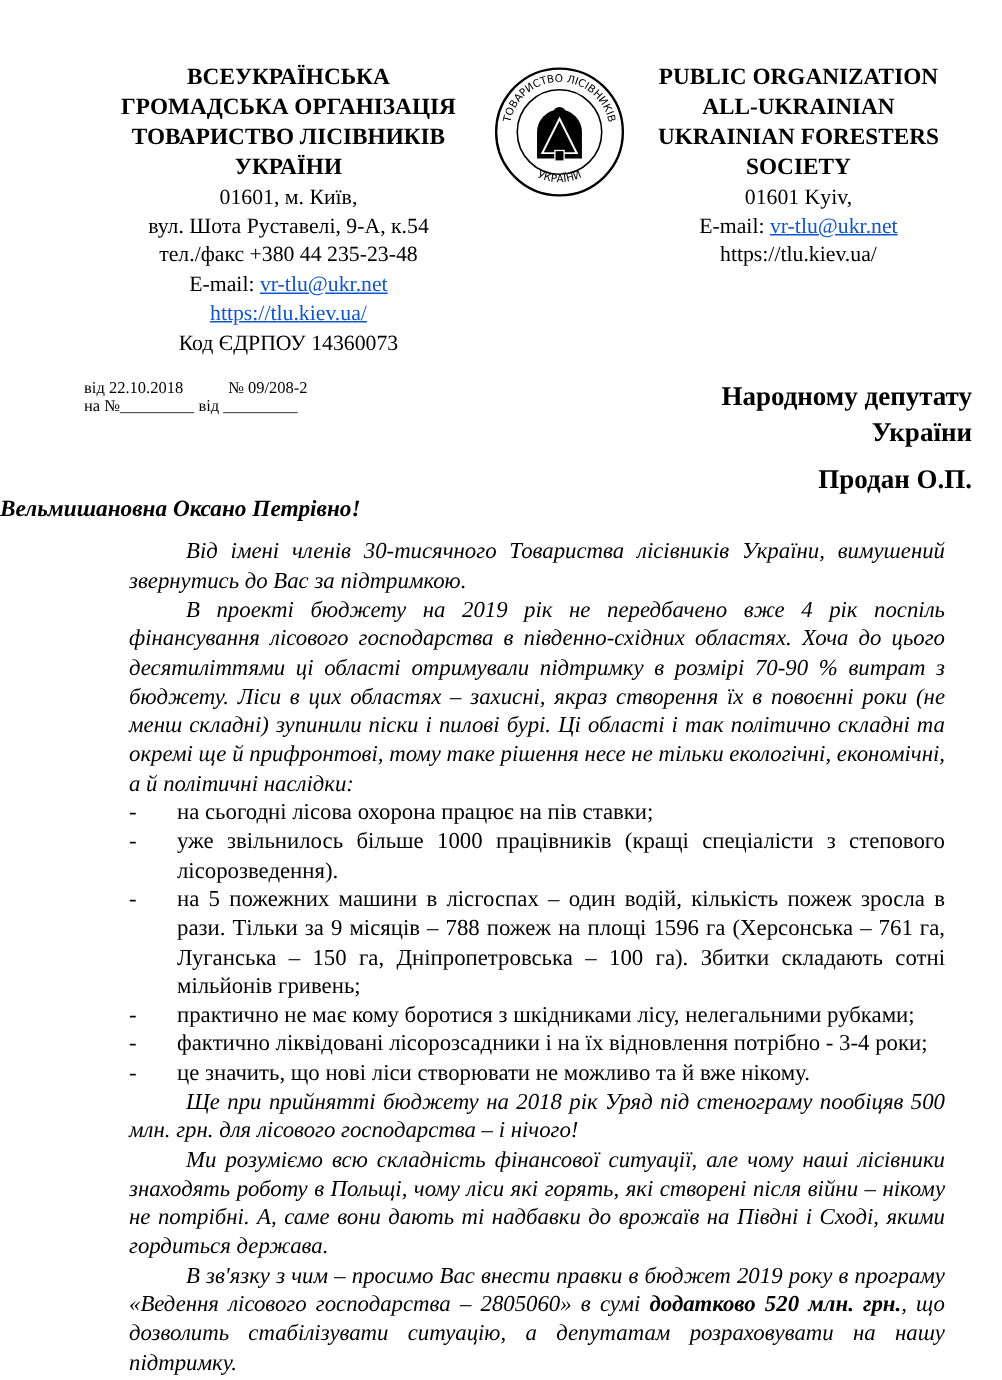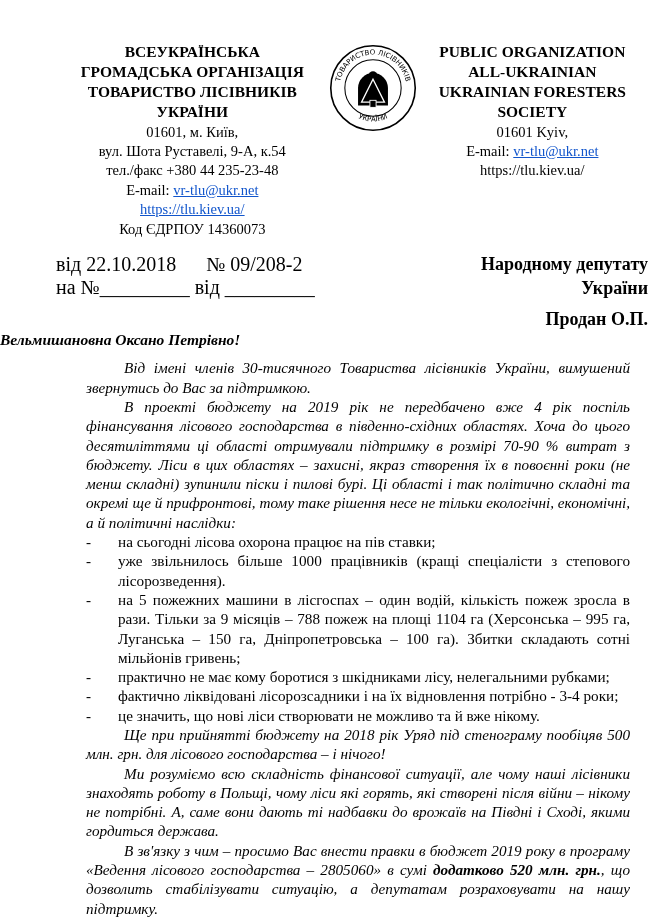--- a/index.html
+++ b/index.html
@@ -20,21 +20,21 @@
   .letterhead { display: flex; align-items: flex-start; padding: 0 20px 0 56px; }
   .lh-left  { width: 278px; text-align: center; }
   .lh-center{ flex: 1; display: flex; justify-content: center; padding-top: 2px; }
   .lh-right { width: 236px; text-align: center; }
   .org-line { font-weight: bold; font-size: 15.5px; line-height: 1.3; }
   .addr { font-size: 14.5px; line-height: 1.34; }
   a.link { color: var(--link-color, #1155cc); text-decoration: underline; cursor: pointer; }
 
   
   .refs { display: flex; justify-content: space-between; padding: 14px 20px 0 56px; }
-  .refs-left { width: 320px; font-size: 20px; }
+  .refs-left { width: 320px; font-size: 11px; }
   .ref-line1 { display: flex; gap: 30px; }
   .ref-line2 { }
   .recipient { width: 240px; text-align: right; font-weight: bold; font-size: 18px; line-height: 1.32; }
   .recipient .name { margin-top: 7px; }
 
   
   .salutation {
     font-weight: bold; font-style: italic;
     font-size: 15.5px; 
   }
@@ -132,21 +132,21 @@
       <li>
           <span class="dash">-</span>
           <span class="li-text">на сьогодні лісова охорона працює на пів ставки;</span>
         </li>
       <li>
           <span class="dash">-</span>
           <span class="li-text">уже звільнилось більше 1000 працівників (кращі спеціалісти з степового лісорозведення).</span>
         </li>
       <li>
           <span class="dash">-</span>
-          <span class="li-text">на 5 пожежних машини в лісгоспах – один водій, кількість пожеж зросла в рази. Тільки за 9 місяців – 788 пожеж на площі 1104 га (Херсонська – 995 га, Луганська – 150 га, Дніпропетровська – 100 га). Збитки складають сотні мільйонів гривень;</span>
+          <span class="li-text">на 5 пожежних машини в лісгоспах – один водій, кількість пожеж зросла в рази. Тільки за 9 місяців – 788 пожеж на площі 1596 га (Херсонська – 761 га, Луганська – 150 га, Дніпропетровська – 100 га). Збитки складають сотні мільйонів гривень;</span>
         </li>
       <li>
           <span class="dash">-</span>
           <span class="li-text">практично не має кому боротися з шкідниками лісу, нелегальними рубками;</span>
         </li>
       <li>
           <span class="dash">-</span>
           <span class="li-text">фактично ліквідовані лісорозсадники і на їх відновлення потрібно - 3-4 роки;</span>
         </li>
       <li>

